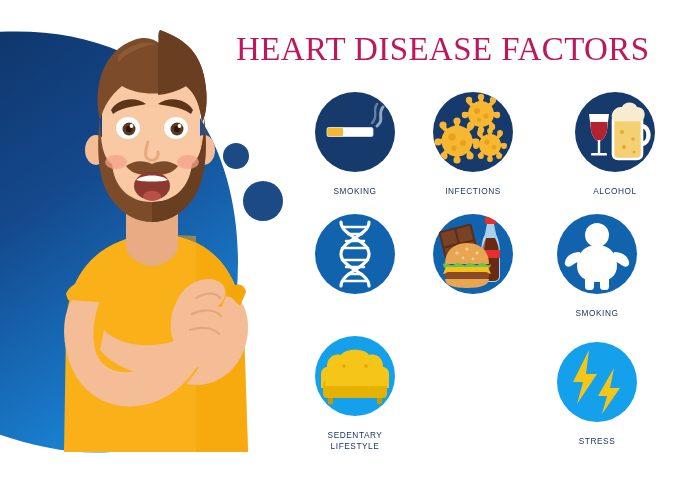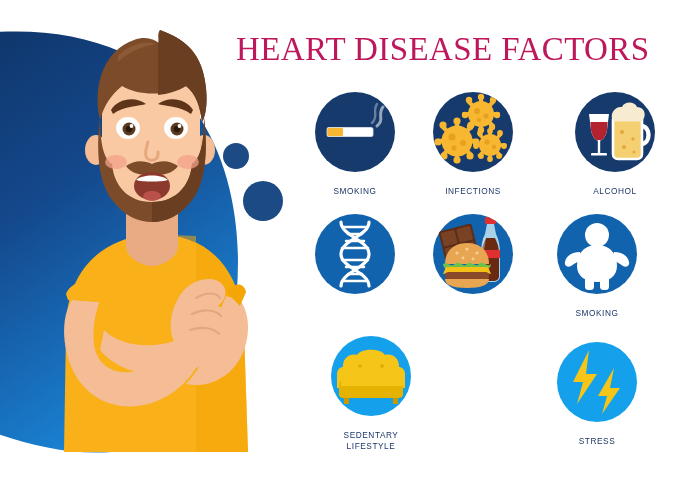--- a/index.html
+++ b/index.html
@@ -405,21 +405,21 @@
             <path d="M 57,38 C 65,38 71,42 72,48 C 73,52 69,54 66,52 C 62,49 58,47 55,46 Z"></path>
 
             <rect x="28" y="62" width="9" height="14" rx="3.5"></rect>
             <rect x="43" y="62" width="9" height="14" rx="3.5"></rect>
           </g>
         </svg>
       </div>
       <div class="label">SMOKING</div>
     </div>
 
-    <div class="cell" style="left:16px;  top:244px;text-align:center;">
+    <div class="cell" style="left:0px;  top:244px;text-align:center;">
       <div class="circle" style="background:#14a0ea;">
         <svg width="80" height="80" viewBox="0 0 80 80">
 
           <path d="M 12,30 C 12,22 19,17 26,19 C 30,12 50,12 54,19
                    C 61,17 68,22 68,30 L 68,44 L 12,44 Z" fill="#f5c518"></path>
 
           <circle cx="29" cy="30" r="1.8" fill="#e0a800"></circle>
           <circle cx="51" cy="30" r="1.8" fill="#e0a800"></circle>
 
           <path d="M 6,38 C 6,33 10,30 15,31 C 18,32 19,35 19,39 L 19,52 L 6,52 Z" fill="#f5c518"></path>

